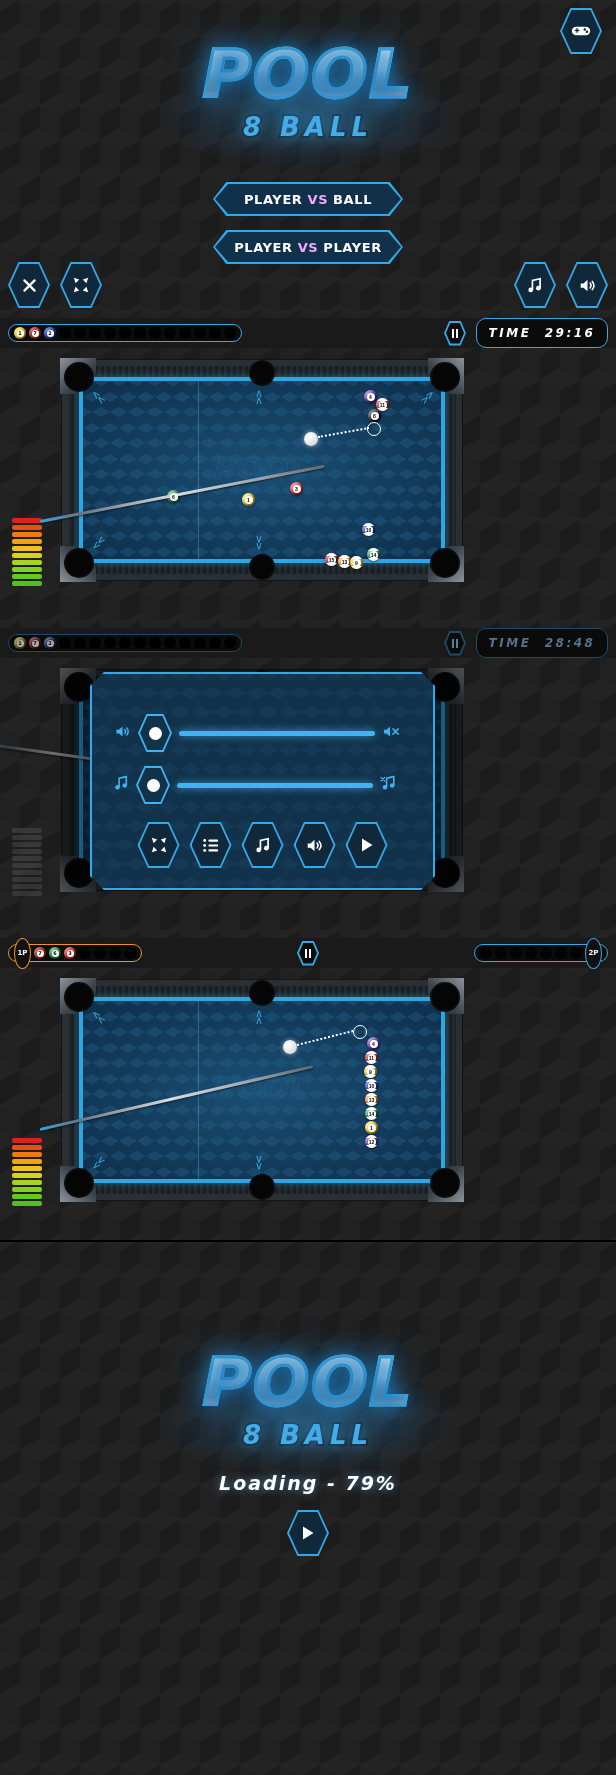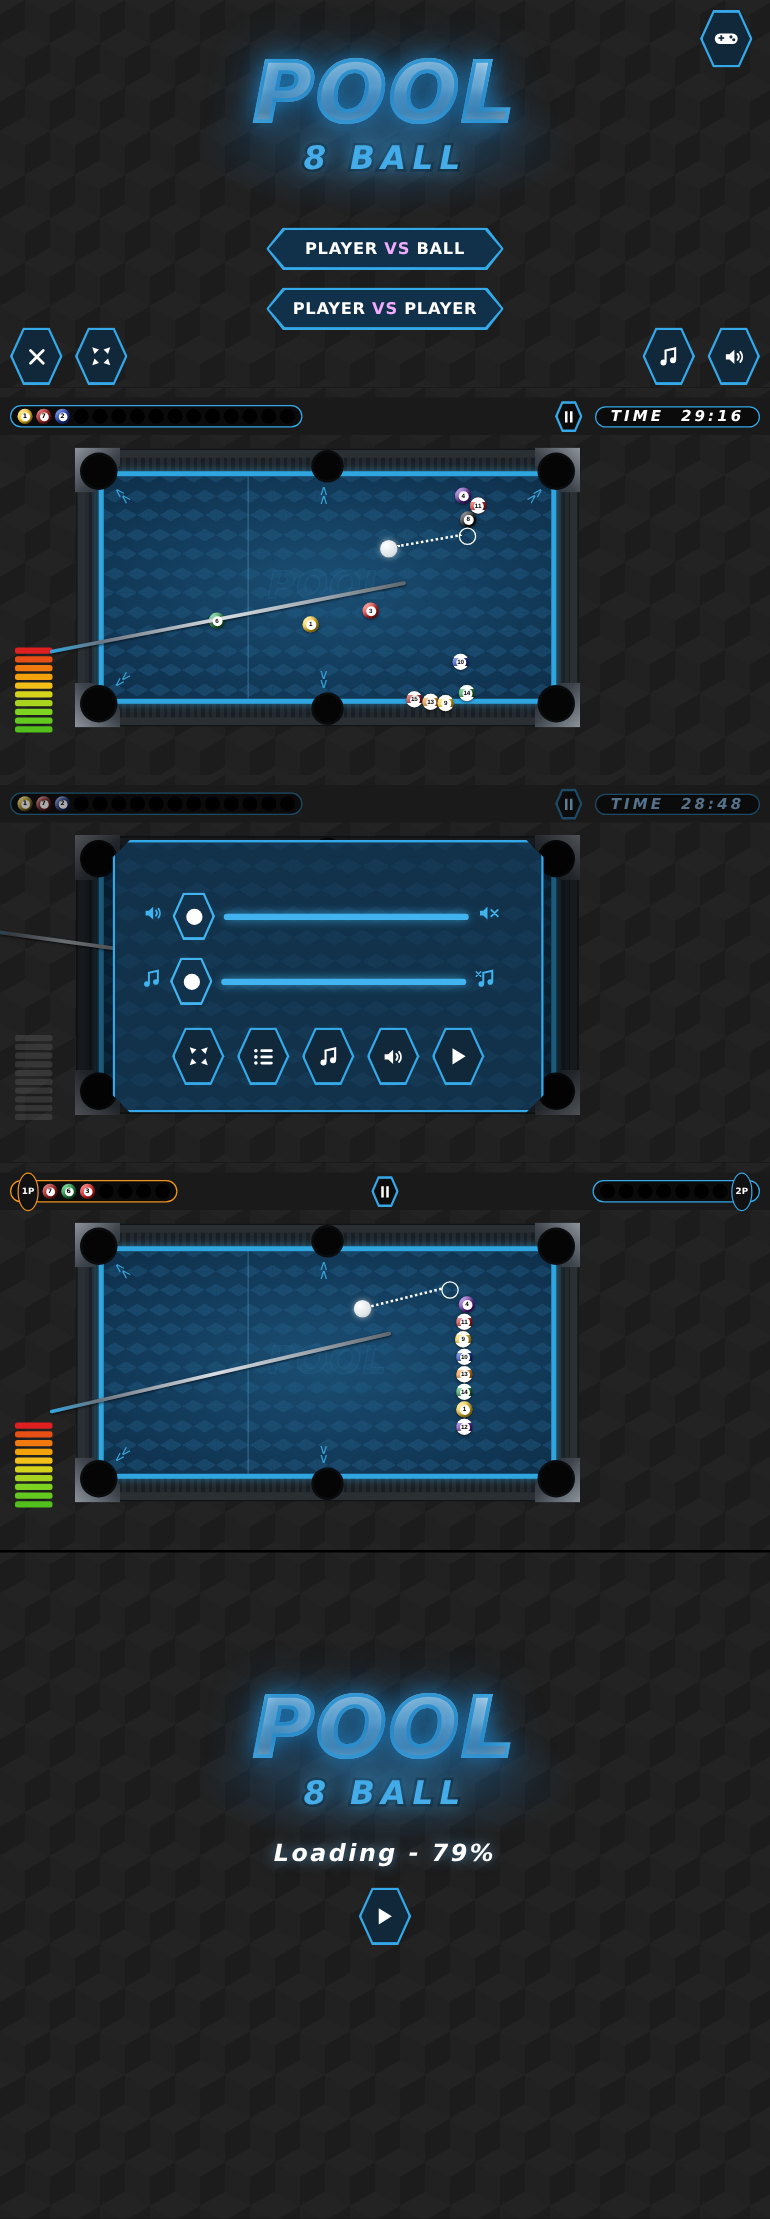--- a/index.html
+++ b/index.html
@@ -157,21 +157,21 @@
   .pause-hex.dim { background: #1d4b66; }
   .pause-hex-in {
     width: 18px; height: 21px; background: #0c0c0c;
     clip-path: polygon(25% 0%, 75% 0%, 100% 50%, 75% 100%, 25% 100%, 0 50%);
     display: flex; align-items: center; justify-content: center; gap: 2px;
   }
   .pause-bar { width: 2px; height: 9px; background: #fff; }
   .pause-hex.dim .pause-bar { background: #5d7d90; }
 
   .timer {
-    height: 17px; min-width: 132px;
+    height: 30px; min-width: 132px;
     border: 1.5px solid #35a8e8; border-radius: 10px;
     display: flex; align-items: center; justify-content: center;
     color: #fff; font-size: 12px; font-weight: 700; letter-spacing: 2.5px;
     font-style: italic;
     font-family: "DejaVu Sans", sans-serif;
     background: #0b0b0b;
   }
   .timer.dim { border-color: #1d4b66; color: #56728a; }
   .pbadge {
     width: 17px; height: 31px; border-radius: 50%;

